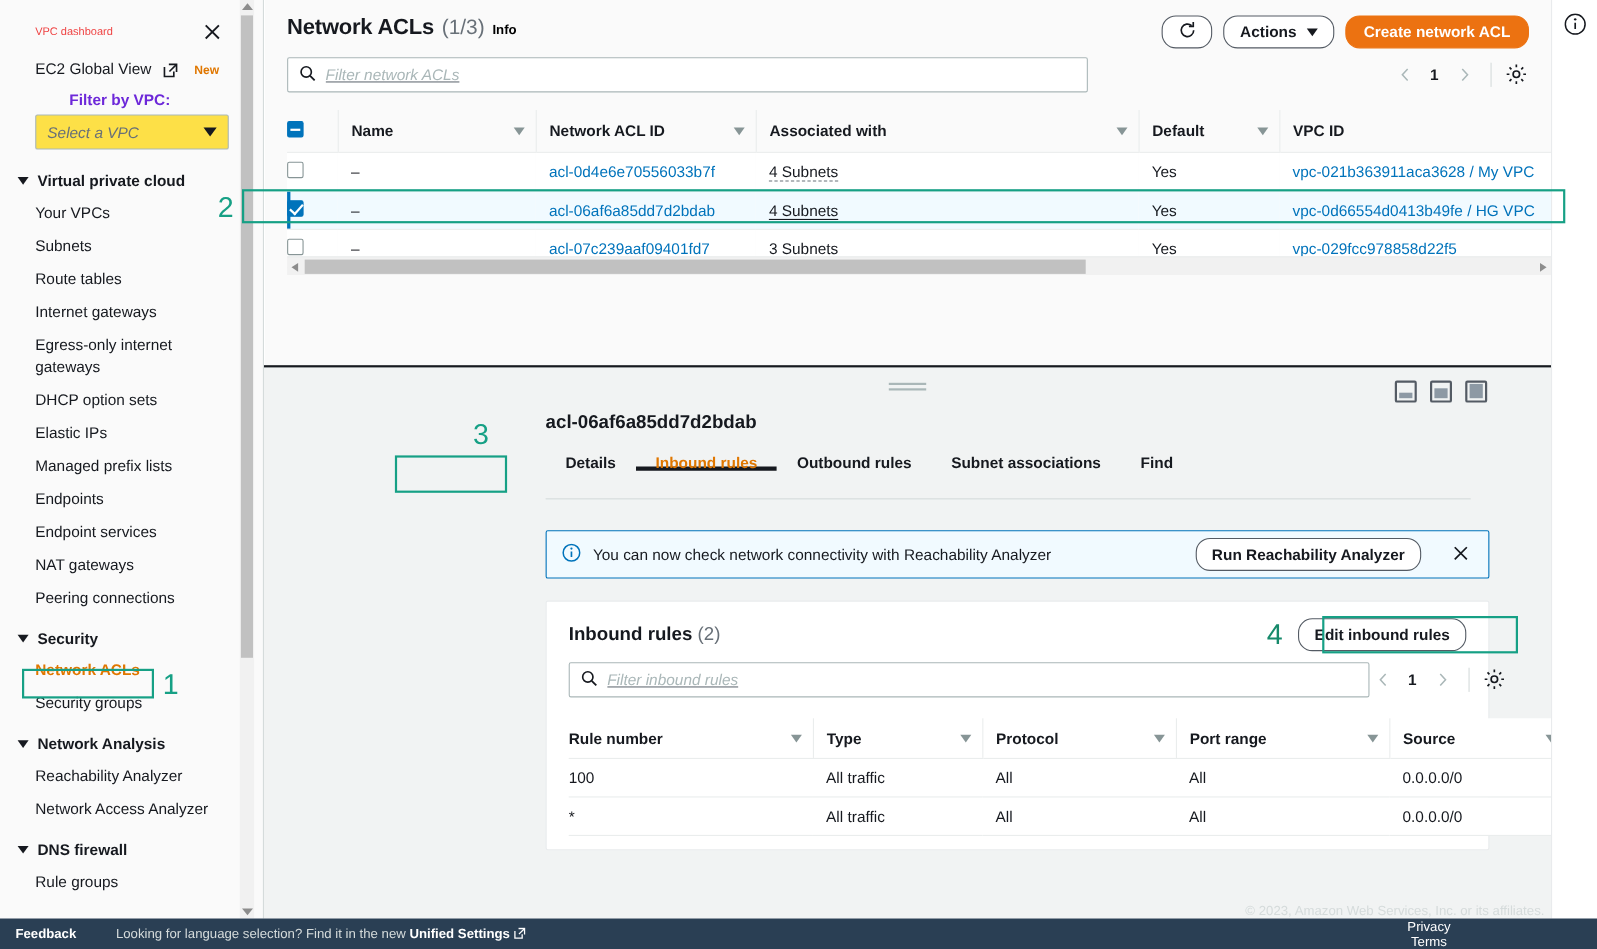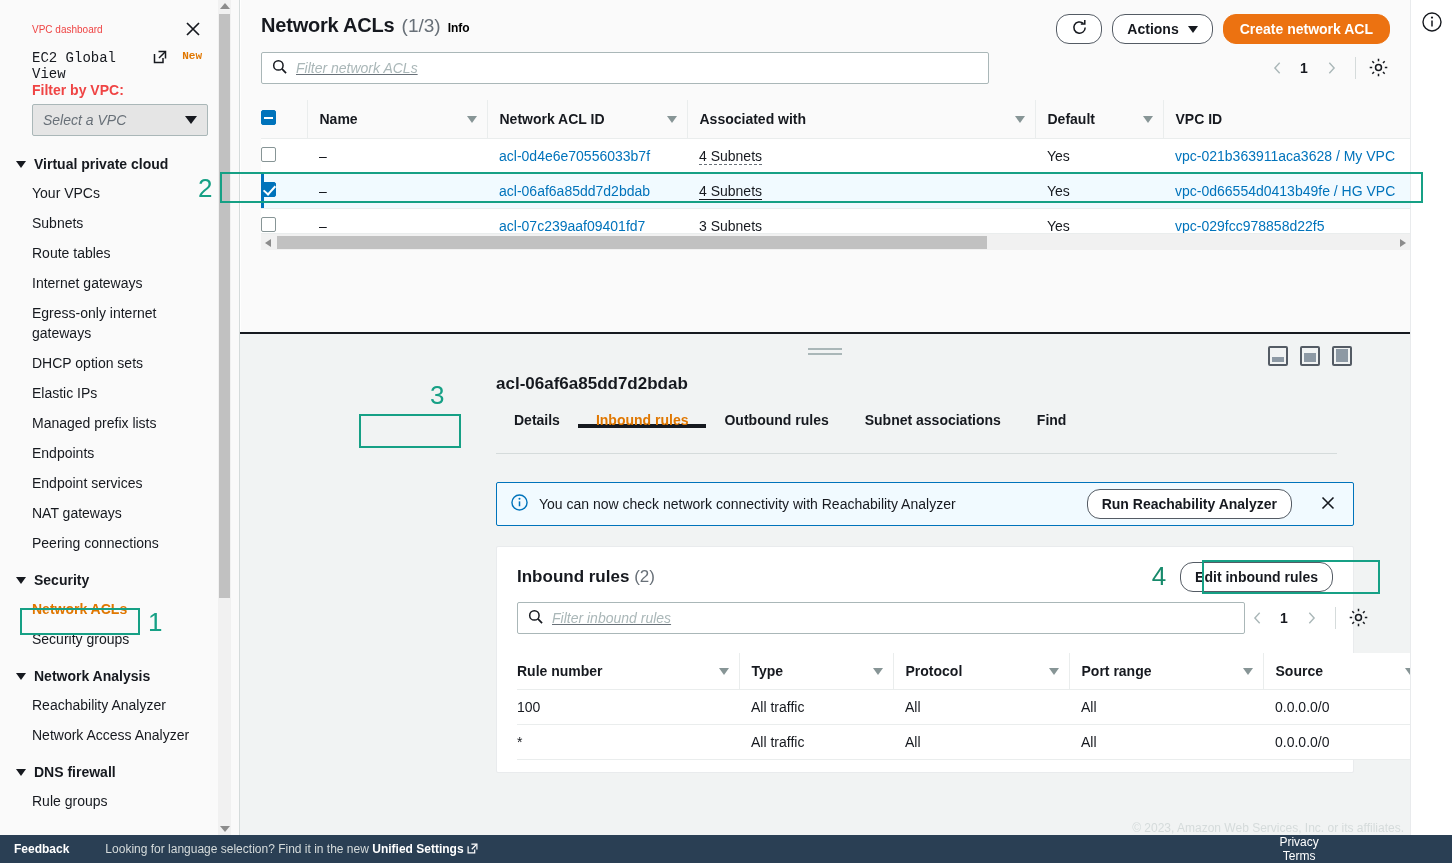--- a/index.html
+++ b/index.html
@@ -27,33 +27,32 @@
   }
   .sb-dash {
     font-size: 10px; color: #ef4444; font-weight: 400; cursor: pointer;
   }
   .sb-close {
     width: 18px; height: 18px; cursor: pointer;
     color: #545b64; position: relative; flex: none;
   }
   .sb-close svg { display: block; }
   .sb-ec2 {
-    padding: 6px 20px 2px 32px; display: flex; align-items: flex-start; gap: 10px;
+    padding: 6px 20px 2px 32px; display: flex; align-items: flex-end; gap: 10px;
     height: 28px;
-    font-family: Liberation Mono, monospace;
   }
   .sb-ec2 .lbl { color: #16191f; cursor: pointer; }
   .ext-icon { display: inline-block; width: 13px; height: 13px; }
   .badge-new {
     color: #e07700; font-size: 11px; font-weight: bold; margin-left: 6px;
   }
-  .sb-filter-lbl { padding: 10px 20px 4px 32px; font-weight: bold; font-size: 14px; color:#ef4444;}
+  .sb-filter-lbl { padding: 10px 20px 4px 32px; font-weight: bold; font-size: 14px; color:#6d28d9;margin-left:31px;}
   .sb-select-wrap { padding: 2px 20px 10px 32px; }
   .sb-select {
-    width: 176px; height: 32px; border: 1px solid #aab7b8; background: #e5e5e5;
+    width: 176px; height: 32px; border: 1px solid #aab7b8; background: #fde047;
     border-radius: 2px; display: flex; align-items: center;
     justify-content: space-between; padding: 15px 10px; cursor: pointer;
   }
   .sb-select .ph { color: #687078; font-style: italic; font-size: 14px; }
   .caret { width: 0; height: 0; border-left: 6px solid transparent;
            border-right: 6px solid transparent; border-top: 8px solid #16191f; }
   .sb-group {
     display: flex; align-items: center; gap: 8px;
     padding: 10px 12px 6px 16px; font-weight: bold; font-size: 14px; color: #16191f;
     cursor: pointer;

